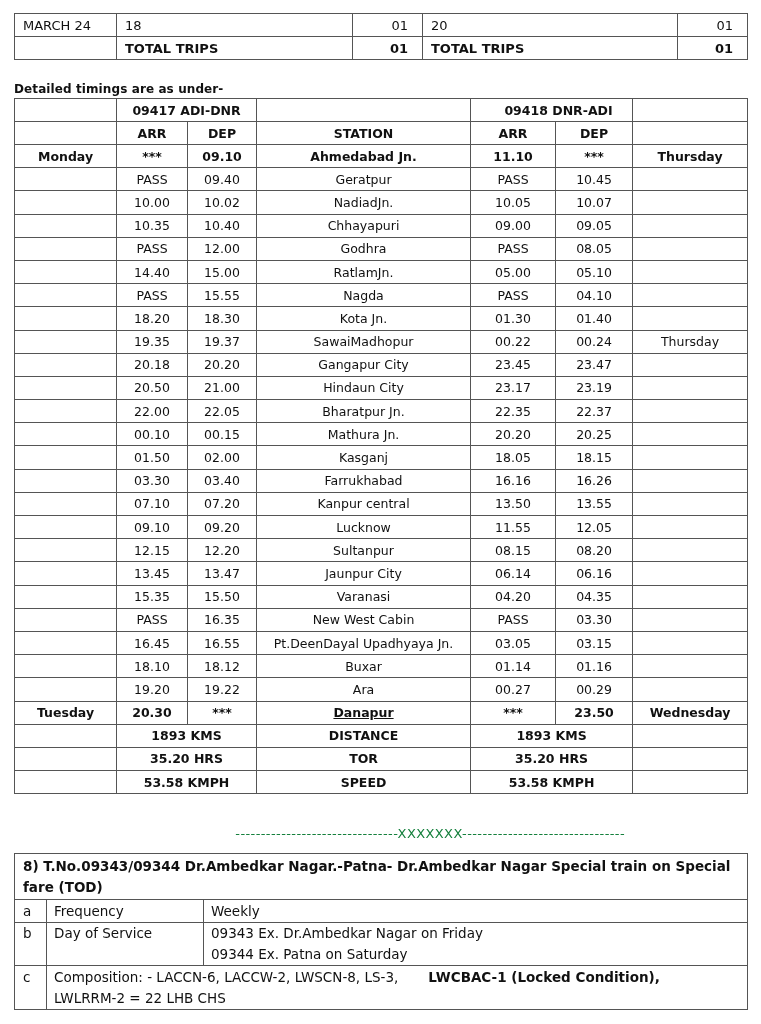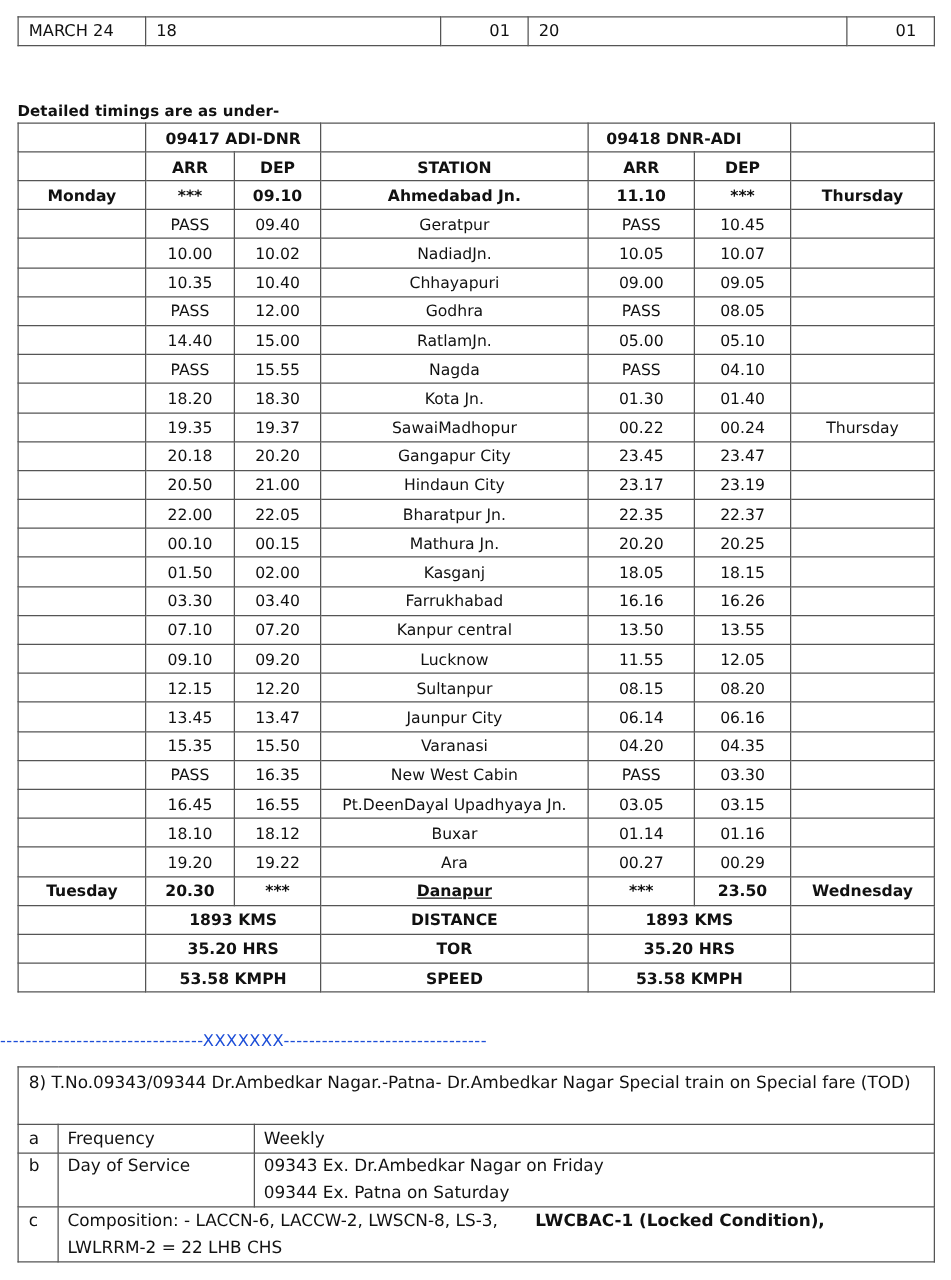--- a/index.html
+++ b/index.html
@@ -13,32 +13,32 @@
   #summary td { height:22px; font-size:13px; padding-left:8px; }
   #summary .num { text-align:right; padding-right:14px; padding-left:0; }
   #summary .b { font-weight:bold; }
 
   #intro { position:absolute; left:14px; top:82px; font-size:12px; font-weight:bold; letter-spacing:0.1px; }
 
   
   #timings { left:14px; top:98px; width:733px;border-radius:31px; }
   #timings td { height:22.2px; text-align:center; font-size:12.5px; }
   #timings tr.hdr td { height:22px; font-weight:bold; }
-  #timings .lefthdr { text-align:left; padding-left:14px; }
+  #timings .lefthdr { text-align:center; padding-left:14px; }
   #timings tr.bold td { font-weight:bold; }
   #timings td.nb { font-weight:normal;text-decoration:underline; }
   #timings tr.summary td { font-weight:bold; }
   #timings tr.summary td.spacer { font-weight:normal; }
 
-  #separator { position:absolute; left:0; width:625px; top:826px; text-align:left; font-size:13px; letter-spacing:0.4px; color:#1d4ed8; }
+  #separator { position:absolute; left:0; width:625px; top:826px; text-align:right; font-size:13px; letter-spacing:0.4px; color:#15803d; }
 
   
   #train8 { left:14px; top:853px; width:733px; }
   #train8 td { font-size:13.5px; padding-left:7px; vertical-align:top; white-space:normal; }
-  #train8 .title { font-weight:normal; line-height:21px; padding:2px 8px 1px 8px; height:42px; }
+  #train8 .title { font-weight:bold; line-height:21px; padding:2px 8px 1px 8px; height:42px; }
   #train8 .letter { text-align:left; padding-left:8px; }
   #train8 .row td { height:22px; line-height:22px; }
   #train8 .row2 td { line-height:21px; padding-top:0; }
   #train8 .line { display:block; }
   .bold { font-weight:bold;padding-left:30px; }
 </style>
 </head>
 <body>
 
 <table id="summary">
@@ -50,20 +50,27 @@
       <col style="width:70px">
   </colgroup>
   <tbody>
       <tr>
     <td>MARCH 24</td>
     <td>18</td>
     <td class="num">01</td>
     <td>20</td>
     <td class="num">01</td>
   </tr>
+  <tr>
+    <td></td>
+    <td class="b">TOTAL TRIPS</td>
+    <td class="num b">01</td>
+    <td class="b">TOTAL TRIPS</td>
+    <td class="num b">01</td>
+  </tr>
 </tbody>
   </table>
 
 <div id="intro">Detailed timings are as under-</div>
 
 <table id="timings">
   <colgroup>
     <col style="width:102px">
       <col style="width:71px">
       <col style="width:69px">

